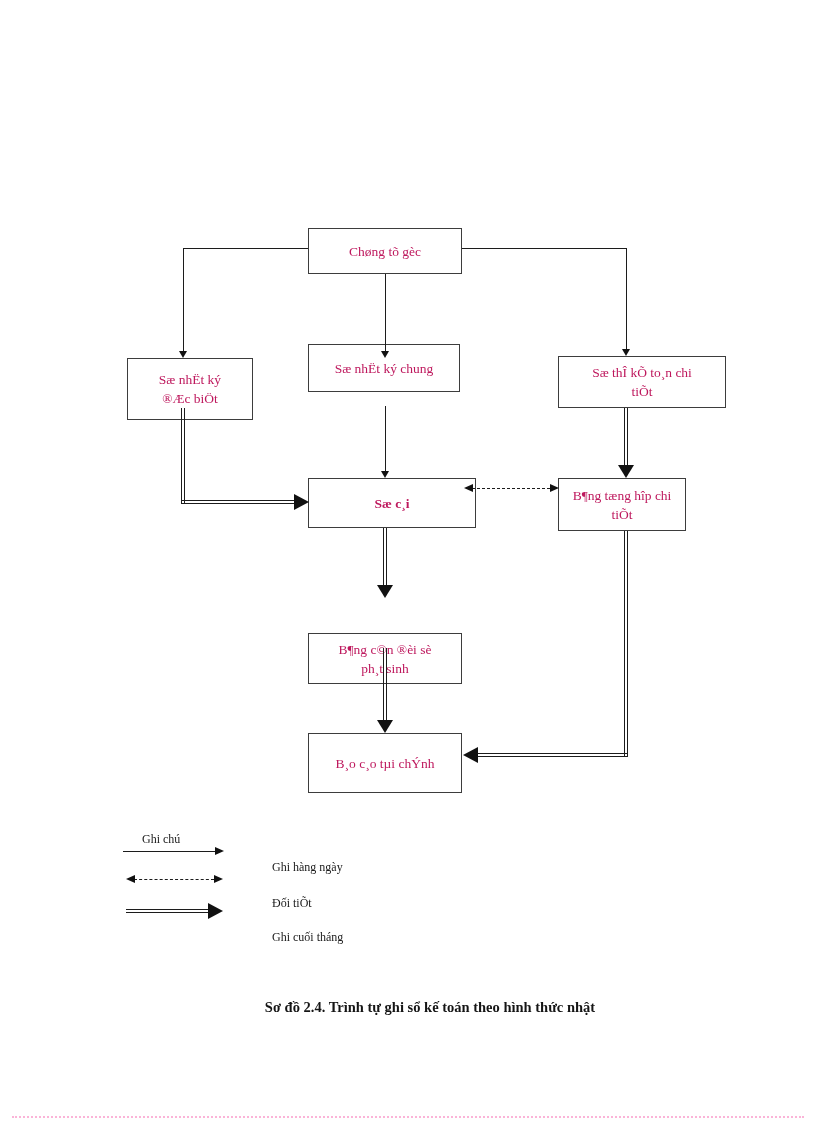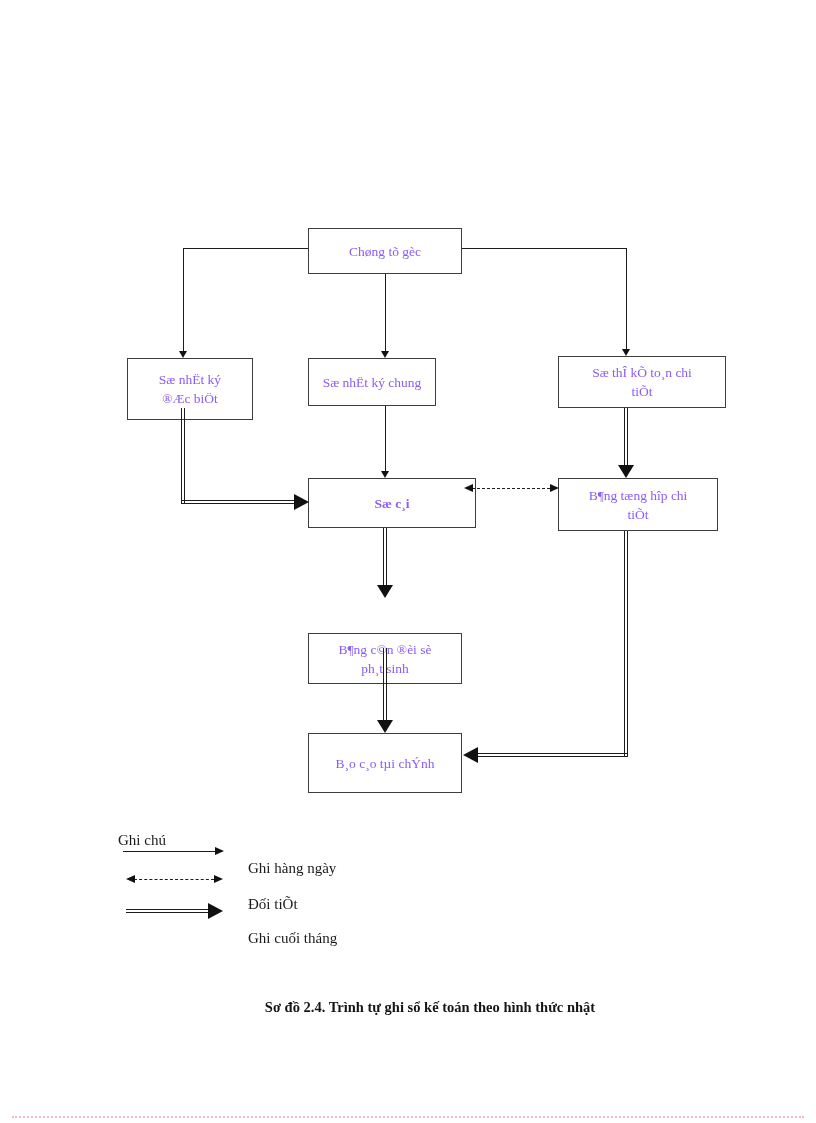--- a/index.html
+++ b/index.html
@@ -21,64 +21,64 @@
   .fbox{
     position:absolute;
     border:1px solid #3d3d3d;
     background:#fff;
     display:flex;align-items:center;justify-content:center;
     text-align:center;
     font-size:13.5px;line-height:19px;
     white-space:pre-line;
     box-sizing:border-box;
     padding:16px 3px;
-    color:#8b5cf6;
+    color:#be185d;
   }
   
   .hline{position:absolute;height:0;border-top:1px solid #1c1c1c;}
   .vline{position:absolute;width:0;border-left:1px solid #1c1c1c;}
   .dash {position:absolute;height:0;border-top:1px dashed #1c1c1c;}
   .dblh{position:absolute;height:4px;border-top:1px solid #1c1c1c;border-bottom:1px solid #1c1c1c;box-sizing:border-box;}
   .dblv{position:absolute;width:4px;border-left:1px solid #1c1c1c;border-right:1px solid #1c1c1c;box-sizing:border-box;}
   .arr{position:absolute;width:0;height:0;}
   .arr.sm-down {border-left:4px solid transparent;border-right:4px solid transparent;border-top:7px solid #111;}
   .arr.lg-down {border-left:8px solid transparent;border-right:8px solid transparent;border-top:13px solid #111;}
   .arr.lg-right{border-top:8px solid transparent;border-bottom:8px solid transparent;border-left:15px solid #111;}
   .arr.lg-left {border-top:8px solid transparent;border-bottom:8px solid transparent;border-right:15px solid #111;}
   .arr.sm-right{border-top:4px solid transparent;border-bottom:4px solid transparent;border-left:9px solid #111;}
   .arr.sm-left {border-top:4px solid transparent;border-bottom:4px solid transparent;border-right:9px solid #111;}
   
-  .leg-text{position:absolute;font-size:15px;color:#1a1a1a;white-space:nowrap;}
+  .leg-text{position:absolute;font-size:12px;color:#1a1a1a;white-space:nowrap;margin-left:24px;}
   
   .caption{
     position:absolute;left:50px;top:999px;width:760px;
     text-align:center;font-weight:bold;font-size:14.5px;color:#151515;
   }
   
   .footer-dots{position:absolute;left:12px;top:1116px;width:792px;height:0;border-top:2px dotted #fbb4d8;}
 </style>
 </head>
 <body>
 
 <div class="page">
 
 
   <div class="fbox" style="left:308px;top:228px;width:154px;height:46px;">Chøng tõ gèc</div>
 
   <div class="fbox" style="left:127px;top:358px;width:126px;height:62px;">Sæ nhËt ký
 ®Æc biÖt</div>
 
-  <div class="fbox" style="left:308px;top:358px;width:128px;height:48px;">Sæ nhËt ký chung</div>
+  <div class="fbox" style="left:308px;top:344px;width:152px;height:48px;">Sæ nhËt ký chung</div>
 
   <div class="fbox" style="left:558px;top:356px;width:168px;height:52px;">Sæ thÎ kÕ to¸n chi
 tiÕt</div>
 
   <div class="fbox" style="left:308px;top:478px;width:168px;height:50px;font-weight:bold;">Sæ c¸i</div>
 
-  <div class="fbox" style="left:558px;top:478px;width:160px;height:53px;">B¶ng tæng hîp chi
+  <div class="fbox" style="left:558px;top:478px;width:128px;height:53px;">B¶ng tæng hîp chi
 tiÕt</div>
 
   <div class="fbox" style="left:308px;top:597px;width:154px;height:51px;margin-top:36px;">B¶ng c©n ®èi sè
 ph¸t sinh</div>
 
   <div class="fbox" style="left:308px;top:733px;width:154px;height:60px;">B¸o c¸o tµi chÝnh</div>
 
   <div class="hline" style="left:183px;top:248px;width:125px;"></div>
   <div class="vline" style="left:183px;top:248px;height:103px;"></div>
   <div class="arr sm-down" style="left:179px;top:351px;"></div>

